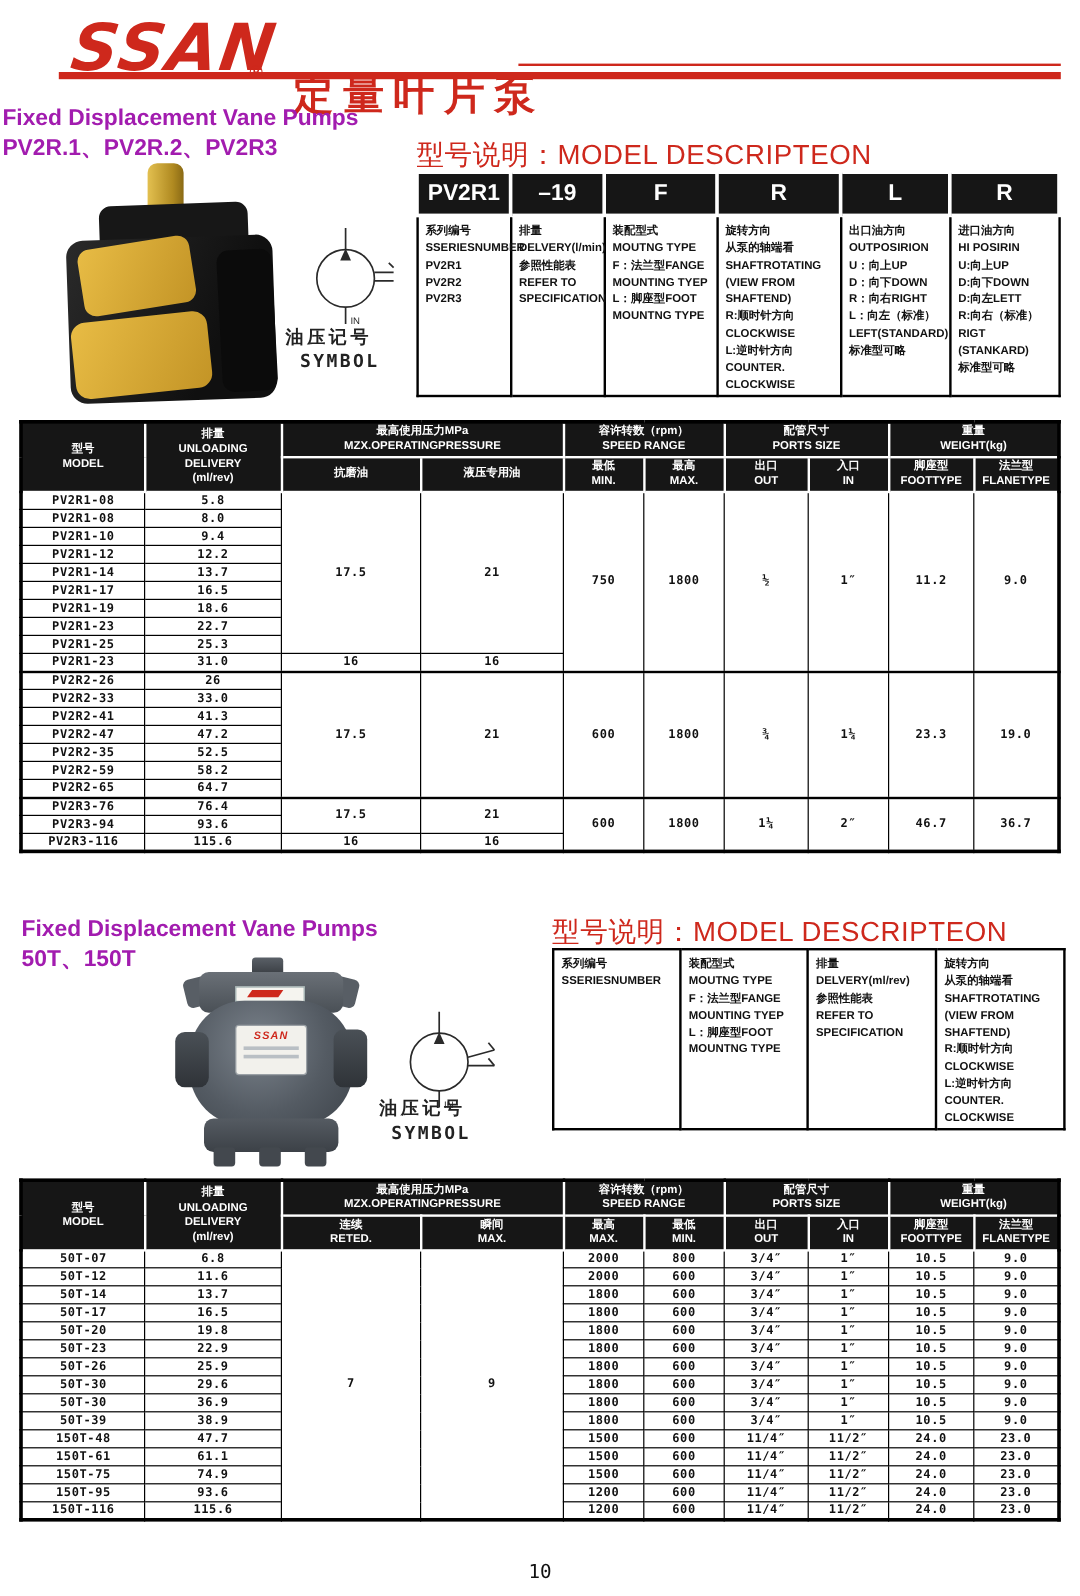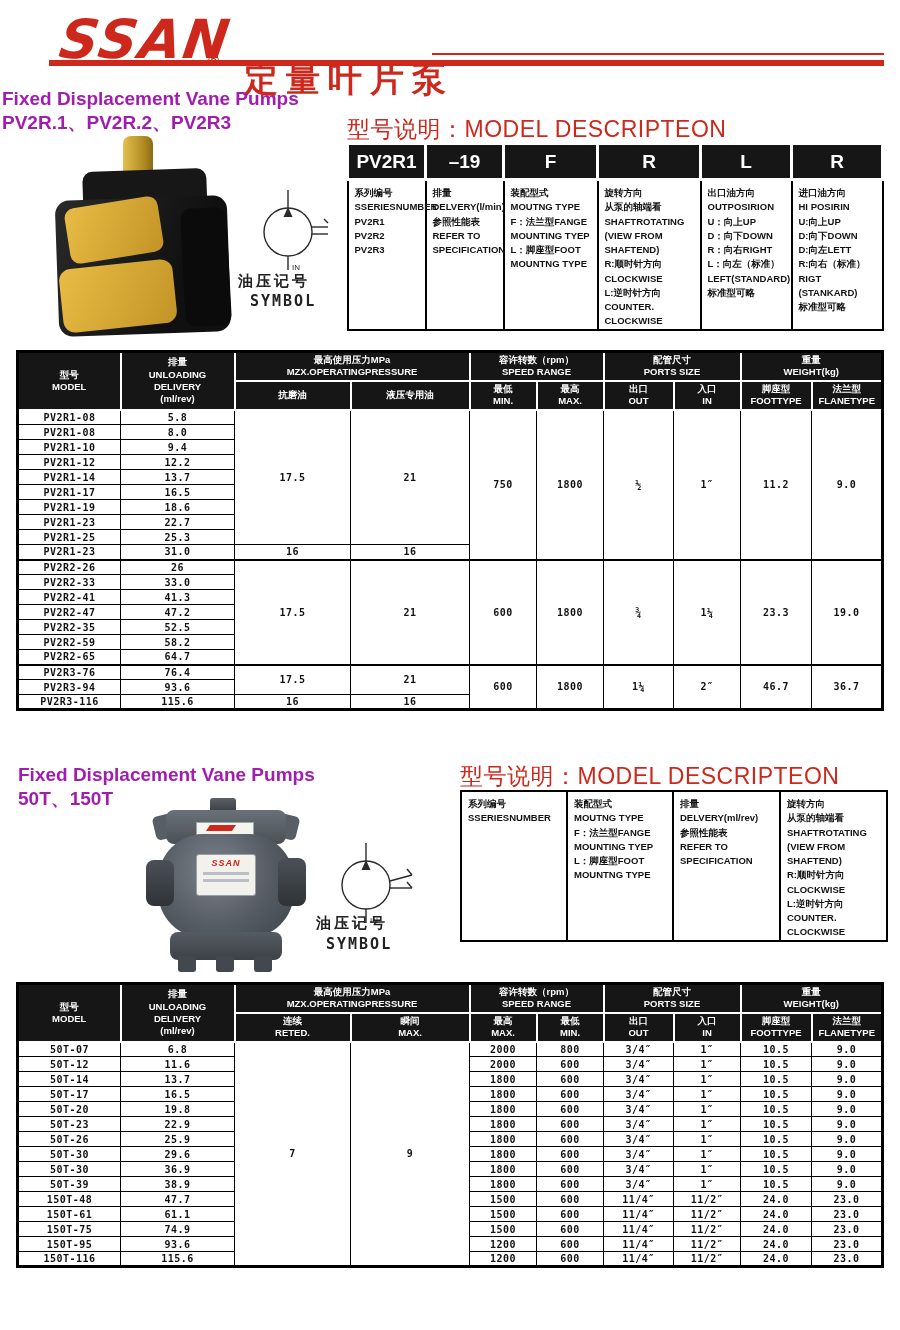--- a/index.html
+++ b/index.html
@@ -643,13 +643,14 @@
           <td>1200</td>
           <td>600</td>
           <td>11/4″</td>
           <td>11/2″</td>
           <td>24.0</td>
           <td>23.0</td>
         </tr>
       </tbody>
   </table>
 
+  <div class="page-num">10</div>
 </div>
 
 </body></html>

